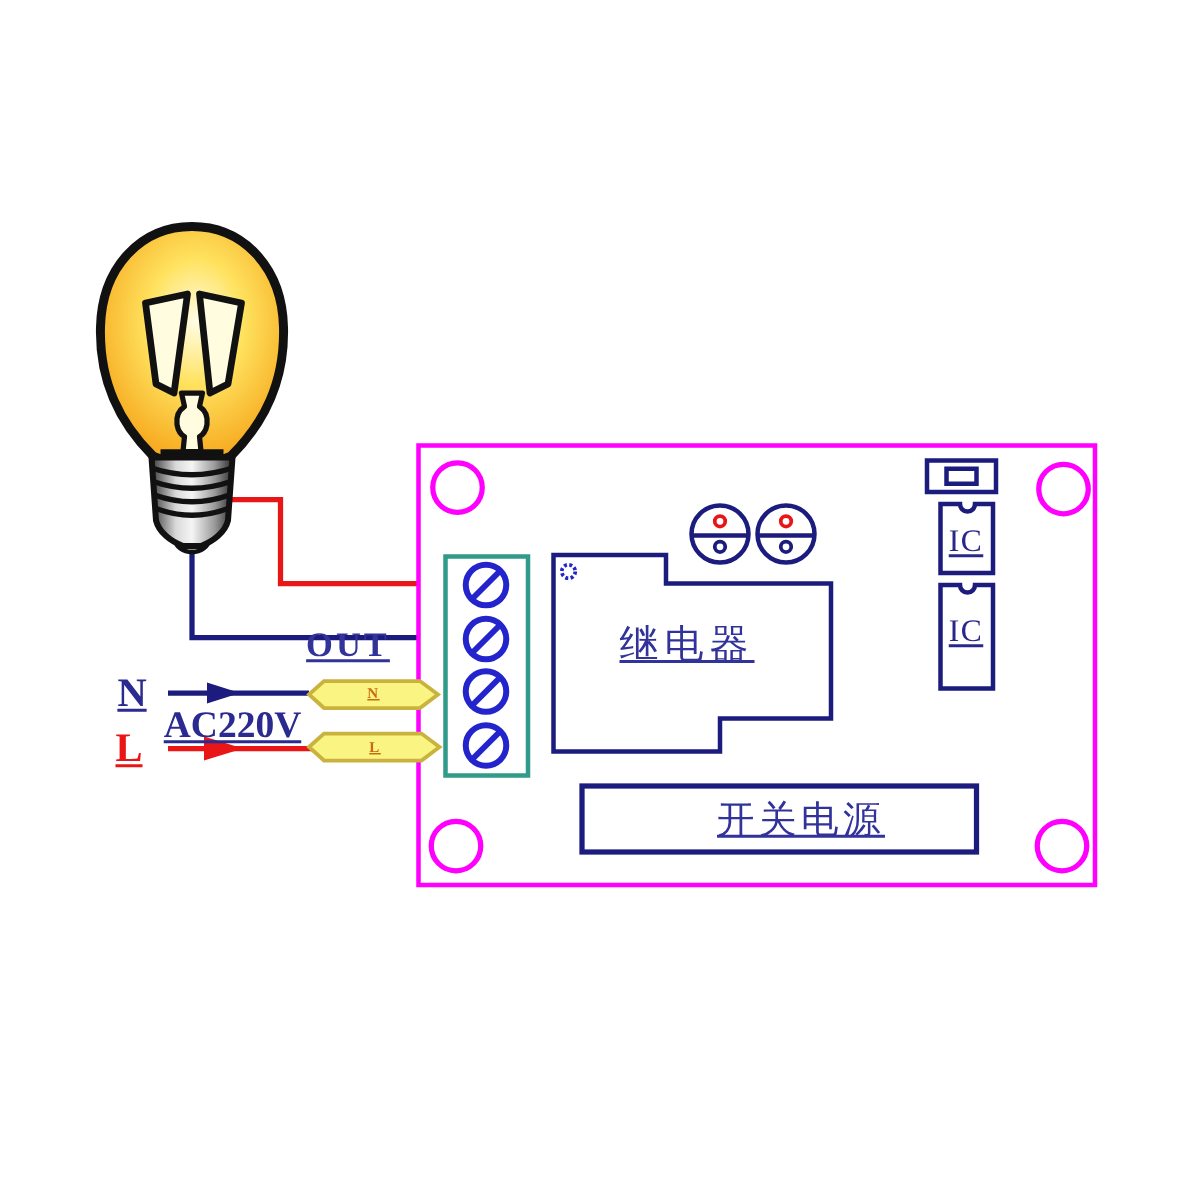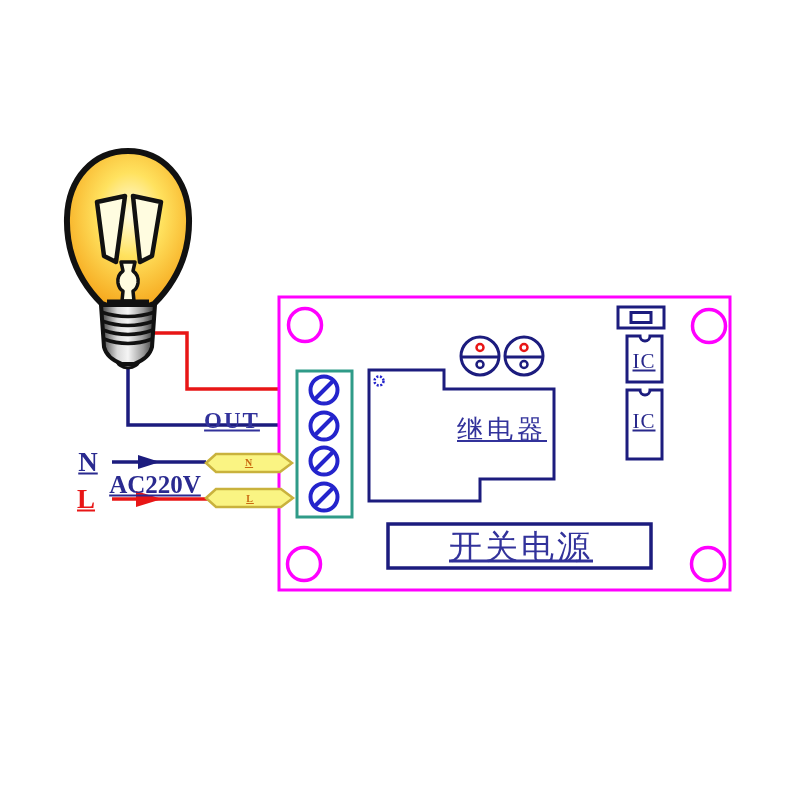--- a/index.html
+++ b/index.html
@@ -12,29 +12,29 @@
   }
   .canvas svg{position:absolute;left:0;top:0;}
   .lbl{
     position:absolute;
     transform:translate(-50%,-50%);
     white-space:nowrap;
     line-height:1;
     user-select:none;
     text-decoration:underline;
   }
-  .lbl-out{left:232px;top:420px;font-size:23px;font-weight:600;color:#32329b;letter-spacing:2px;}
+  .lbl-out{left:232px;top:430px;font-size:23px;font-weight:600;color:#32329b;letter-spacing:2px;}
   .lbl-n{left:88px;top:462px;font-size:27px;font-weight:700;color:#2a2a90;}
   .lbl-l{left:86px;top:499px;font-size:27px;font-weight:700;color:#e81616;}
   .lbl-voltage{left:155px;top:484px;font-size:25px;font-weight:600;color:#2a2a90;text-align:center;}
   .lbl-tag{font-size:10px;font-weight:700;color:#c96a10;letter-spacing:1px;}
   .lbl-tag-n{left:249px;top:463px;}
   .lbl-tag-l{left:250px;top:499px;}
-  .lbl-relay{left:458px;top:430px;font-size:26px;color:#32329b;letter-spacing:4px;margin-left:44px;}
-  .lbl-psu{left:521px;top:547px;font-size:33px;color:#32329b;letter-spacing:3px;}
+  .lbl-relay{left:458px;top:430px;font-size:26px;color:#32329b;letter-spacing:4px;}
+  .lbl-psu{left:534px;top:547px;font-size:25px;color:#32329b;letter-spacing:3px;}
   .lbl-ic{font-size:21px;color:#28288c;letter-spacing:1px;}
   .lbl-ic1{left:644px;top:361px;}
   .lbl-ic2{left:644px;top:421px;}
 </style>
 </head>
 <body>
 
 <div class="canvas">
 
   <svg width="800" height="800" viewBox="0 0 800 800">

